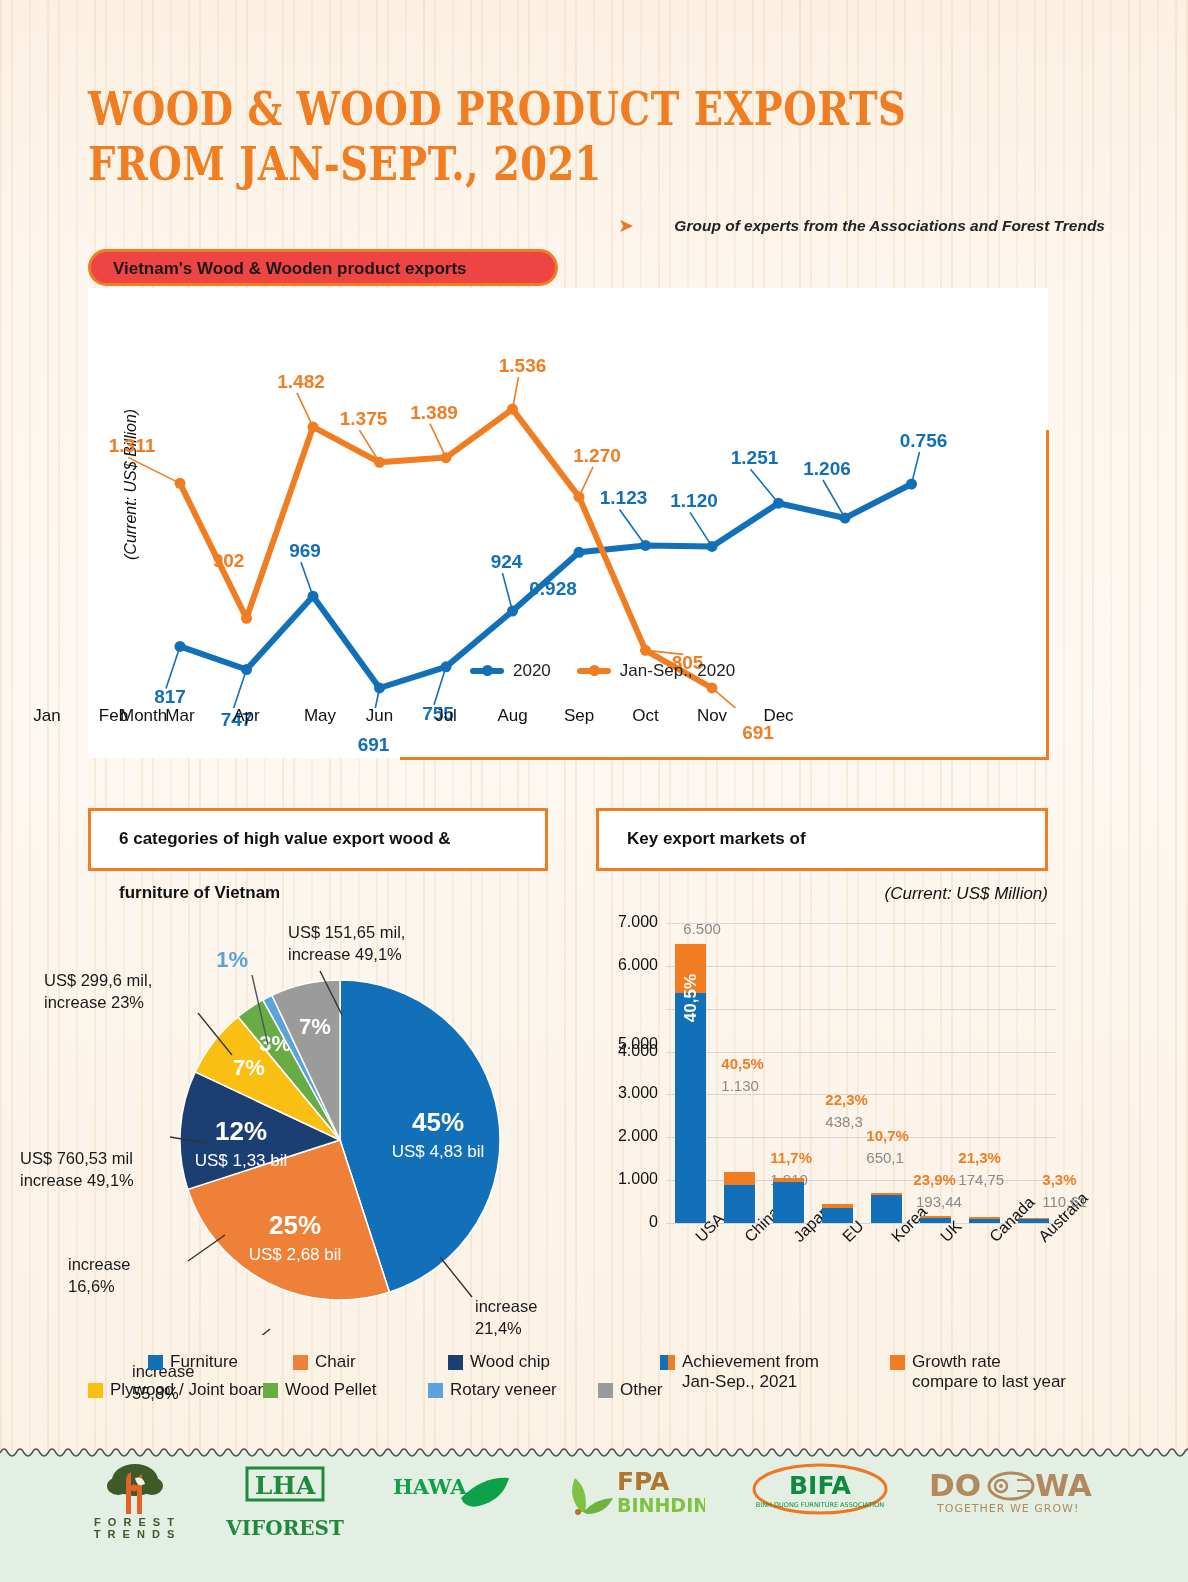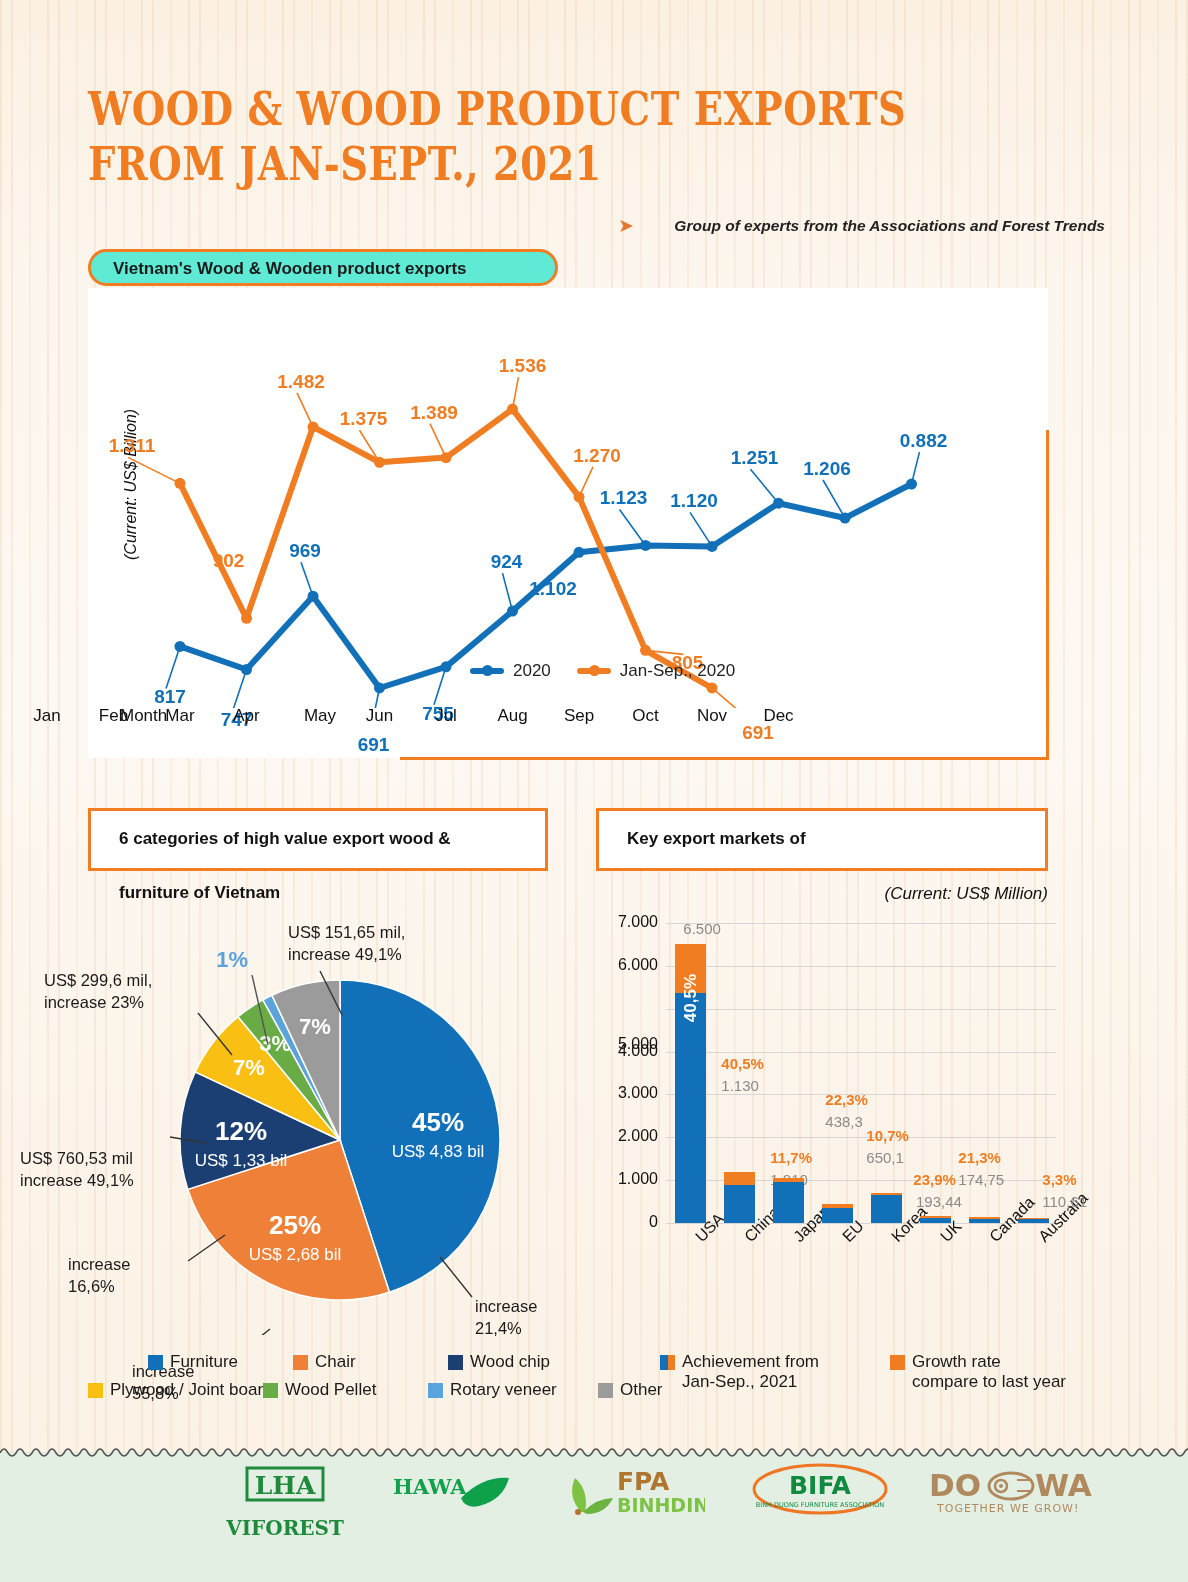--- a/index.html
+++ b/index.html
@@ -23,21 +23,21 @@
     font-family:"DejaVu Serif",serif;font-weight:bold;font-size:46px;line-height:55px;
     letter-spacing:.5px;font-stretch:condensed;transform:scaleX(.93);transform-origin:left top;}
   #credit{left:615px;top:214px;width:490px;text-align:right;color:#222;
     font-style:italic;font-size:15.5px;line-height:24px;font-weight:600;}
   #credit-arrow{left:618px;top:218px;width:24px;height:16px;color:#e8762c;font-size:19px;line-height:16px;}
 
   
   #line-panel{left:88px;top:288px;width:960px;height:470px;background:#ffffff;}
   #line-frame-r{left:1046px;top:430px;width:3px;height:330px;background:#f07d22;}
   #line-frame-b{left:400px;top:757px;width:649px;height:3px;background:#f07d22;}
-  #line-pill{left:88px;top:249px;width:470px;height:37px;background:#5eead4;
+  #line-pill{left:88px;top:249px;width:470px;height:37px;background:#ef4444;
     border:3px solid #f07d22;border-radius:19px;box-sizing:border-box;}
   #line-pill span{display:block;padding:7px 0 0 22px;font-size:17px;font-weight:bold;color:#1a1a1a;}
   #ylab{left:88px;top:390px;width:200px;color:#111;font-size:16px;font-style:italic;
     transform:rotate(-90deg);transform-origin:left top;text-align:left;
     left:122px;top:560px;}
 
   #line-svg{left:88px;top:288px;}
   .vlabel{position:absolute;font-weight:bold;font-size:19px;}
   .vb{color:#1170b8;} .vo{color:#f07d22;}
 
@@ -152,26 +152,26 @@
     <line x1="624" y1="399.97" x2="666" y2="435.97" stroke="#f07d22" stroke-width="1.6"></line>
   </svg>
 
 <div class="abs" id="value-labels" style="left: 88px; top: 288px; width: 960px; height: 420px;">
     <div class="vlabel vb" style="left: 54px; top: 398.39px; width: 56px; text-align: center;">817</div>
     <div class="vlabel vb" style="left: 120.5px; top: 421.49px; width: 56px; text-align: center;">747</div>
     <div class="vlabel vb" style="left: 189px; top: 252.23px; width: 56px; text-align: center;">969</div>
     <div class="vlabel vb" style="left: 257.5px; top: 445.97px; width: 56px; text-align: center;">691</div>
     <div class="vlabel vb" style="left: 322px; top: 414.85px; width: 56px; text-align: center;">755</div>
     <div class="vlabel vb" style="left: 390.5px; top: 263.08px; width: 56px; text-align: center;">924</div>
-    <div class="vlabel vb" style="left: 437px; top: 290.34px; width: 56px; text-align: center;">1.102</div>
+    <div class="vlabel vb" style="left: 437px; top: 290.34px; width: 56px; text-align: center;">0.928</div>
     <div class="vlabel vb" style="left: 507.5px; top: 199.41px; width: 56px; text-align: center;">1.123</div>
     <div class="vlabel vb" style="left: 578px; top: 202.4px; width: 56px; text-align: center;">1.120</div>
     <div class="vlabel vb" style="left: 638.5px; top: 159.17px; width: 56px; text-align: center;">1.251</div>
     <div class="vlabel vb" style="left: 711px; top: 170.02px; width: 56px; text-align: center;">1.206</div>
-    <div class="vlabel vb" style="left: 807.5px; top: 142.03px; width: 56px; text-align: center;">0.882</div>
+    <div class="vlabel vb" style="left: 807.5px; top: 142.03px; width: 56px; text-align: center;">0.756</div>
     <div class="vlabel vo" style="left: 16px; top: 147.37px; width: 56px; text-align: center;">1.311</div>
     <div class="vlabel vo" style="left: 112.5px; top: 262.34px; width: 56px; text-align: center;">902</div>
     <div class="vlabel vo" style="left: 185px; top: 82.94px; width: 56px; text-align: center;">1.482</div>
     <div class="vlabel vo" style="left: 247.5px; top: 120.25px; width: 56px; text-align: center;">1.375</div>
     <div class="vlabel vo" style="left: 318px; top: 113.63px; width: 56px; text-align: center;">1.389</div>
     <div class="vlabel vo" style="left: 406.5px; top: 67.12px; width: 56px; text-align: center;">1.536</div>
     <div class="vlabel vo" style="left: 481px; top: 156.9px; width: 56px; text-align: center;">1.270</div>
     <div class="vlabel vo" style="left: 571.5px; top: 364.35px; width: 56px; text-align: center;">805</div>
     <div class="vlabel vo" style="left: 642px; top: 433.97px; width: 56px; text-align: center;">691</div>
   </div>
@@ -380,20 +380,35 @@
         <div>compare to last year</div>
       </span>
     </div>
   </div>
 
 <div class="abs" id="footer"></div>
 <svg class="abs" id="zig" viewBox="0 0 1188 12" preserveAspectRatio="none">
     <path d="M 0 8 Q 4 0 8 8 Q 12 14 16 8 Q 20 0 24 8 Q 28 14 32 8 Q 36 0 40 8 Q 44 14 48 8 Q 52 0 56 8 Q 60 14 64 8 Q 68 0 72 8 Q 76 14 80 8 Q 84 0 88 8 Q 92 14 96 8 Q 100 0 104 8 Q 108 14 112 8 Q 116 0 120 8 Q 124 14 128 8 Q 132 0 136 8 Q 140 14 144 8 Q 148 0 152 8 Q 156 14 160 8 Q 164 0 168 8 Q 172 14 176 8 Q 180 0 184 8 Q 188 14 192 8 Q 196 0 200 8 Q 204 14 208 8 Q 212 0 216 8 Q 220 14 224 8 Q 228 0 232 8 Q 236 14 240 8 Q 244 0 248 8 Q 252 14 256 8 Q 260 0 264 8 Q 268 14 272 8 Q 276 0 280 8 Q 284 14 288 8 Q 292 0 296 8 Q 300 14 304 8 Q 308 0 312 8 Q 316 14 320 8 Q 324 0 328 8 Q 332 14 336 8 Q 340 0 344 8 Q 348 14 352 8 Q 356 0 360 8 Q 364 14 368 8 Q 372 0 376 8 Q 380 14 384 8 Q 388 0 392 8 Q 396 14 400 8 Q 404 0 408 8 Q 412 14 416 8 Q 420 0 424 8 Q 428 14 432 8 Q 436 0 440 8 Q 444 14 448 8 Q 452 0 456 8 Q 460 14 464 8 Q 468 0 472 8 Q 476 14 480 8 Q 484 0 488 8 Q 492 14 496 8 Q 500 0 504 8 Q 508 14 512 8 Q 516 0 520 8 Q 524 14 528 8 Q 532 0 536 8 Q 540 14 544 8 Q 548 0 552 8 Q 556 14 560 8 Q 564 0 568 8 Q 572 14 576 8 Q 580 0 584 8 Q 588 14 592 8 Q 596 0 600 8 Q 604 14 608 8 Q 612 0 616 8 Q 620 14 624 8 Q 628 0 632 8 Q 636 14 640 8 Q 644 0 648 8 Q 652 14 656 8 Q 660 0 664 8 Q 668 14 672 8 Q 676 0 680 8 Q 684 14 688 8 Q 692 0 696 8 Q 700 14 704 8 Q 708 0 712 8 Q 716 14 720 8 Q 724 0 728 8 Q 732 14 736 8 Q 740 0 744 8 Q 748 14 752 8 Q 756 0 760 8 Q 764 14 768 8 Q 772 0 776 8 Q 780 14 784 8 Q 788 0 792 8 Q 796 14 800 8 Q 804 0 808 8 Q 812 14 816 8 Q 820 0 824 8 Q 828 14 832 8 Q 836 0 840 8 Q 844 14 848 8 Q 852 0 856 8 Q 860 14 864 8 Q 868 0 872 8 Q 876 14 880 8 Q 884 0 888 8 Q 892 14 896 8 Q 900 0 904 8 Q 908 14 912 8 Q 916 0 920 8 Q 924 14 928 8 Q 932 0 936 8 Q 940 14 944 8 Q 948 0 952 8 Q 956 14 960 8 Q 964 0 968 8 Q 972 14 976 8 Q 980 0 984 8 Q 988 14 992 8 Q 996 0 1000 8 Q 1004 14 1008 8 Q 1012 0 1016 8 Q 1020 14 1024 8 Q 1028 0 1032 8 Q 1036 14 1040 8 Q 1044 0 1048 8 Q 1052 14 1056 8 Q 1060 0 1064 8 Q 1068 14 1072 8 Q 1076 0 1080 8 Q 1084 14 1088 8 Q 1092 0 1096 8 Q 1100 14 1104 8 Q 1108 0 1112 8 Q 1116 14 1120 8 Q 1124 0 1128 8 Q 1132 14 1136 8 Q 1140 0 1144 8 Q 1148 14 1152 8 Q 1156 0 1160 8 Q 1164 14 1168 8 Q 1172 0 1176 8 Q 1180 14 1184 8 Q 1188 0 1192 8 Q 1196 14 1200 8" fill="none" stroke="#555" stroke-width="1.6"></path>
   </svg>
 <div class="abs" id="logos" style="left:0;top:1462px;width:1188px;height:110px;">
+    <div class="logo" style="left: 70px; top: 0px; width: 130px;">
+      <div style="height: 54px; display: flex; align-items: center; justify-content: center;">
+        <svg width="62" height="54" viewBox="0 0 62 54">
+          <ellipse cx="31" cy="18" rx="23" ry="16" fill="#3d5a28"></ellipse>
+          <ellipse cx="14" cy="24" rx="11" ry="9" fill="#3d5a28"></ellipse>
+          <ellipse cx="48" cy="24" rx="11" ry="9" fill="#3d5a28"></ellipse>
+          <path d="M22 52 L22 20 Q22 12 27 10 L27 52 Z" fill="#e2622a"></path>
+          <path d="M33 52 L33 22 Q33 14 38 12 L38 52 Z" fill="#e2622a"></path>
+          <path d="M31 16 q8 -2 10 6 q-8 4 -10 -6 Z" fill="#f2f7ee"></path>
+          <circle cx="30" cy="26" r="3.4" fill="#e2622a"></circle>
+        </svg>
+      </div>
+      <div style="font-size: 11px; font-weight: bold; letter-spacing: 2px; color: rgb(61, 90, 40);">F O R E S T</div>
+      <div style="font-size: 11px; font-weight: bold; letter-spacing: 2px; color: rgb(61, 90, 40);">T R E N D S</div>
+    </div>
     <div class="logo" style="left: 375px; top: 0px; width: 150px;">
       <div style="height: 54px; display: flex; align-items: center; justify-content: center;">
         <svg width="130" height="50" viewBox="0 0 130 50">
           <text x="8" y="30" font-family="DejaVu Serif, serif" font-weight="bold" font-size="21" fill="#0fa04a">HAWA</text>
           <path d="M76 34 q22 -22 48 -20 q-6 22 -30 28 q-14 3 -18 -8 Z" fill="#0fa04a"></path>
         </svg>
       </div>
     </div>
     <div class="logo" style="left: 215px; top: 0px; width: 140px;">
       <div style="height: 54px; display: flex; align-items: center; justify-content: center;">

